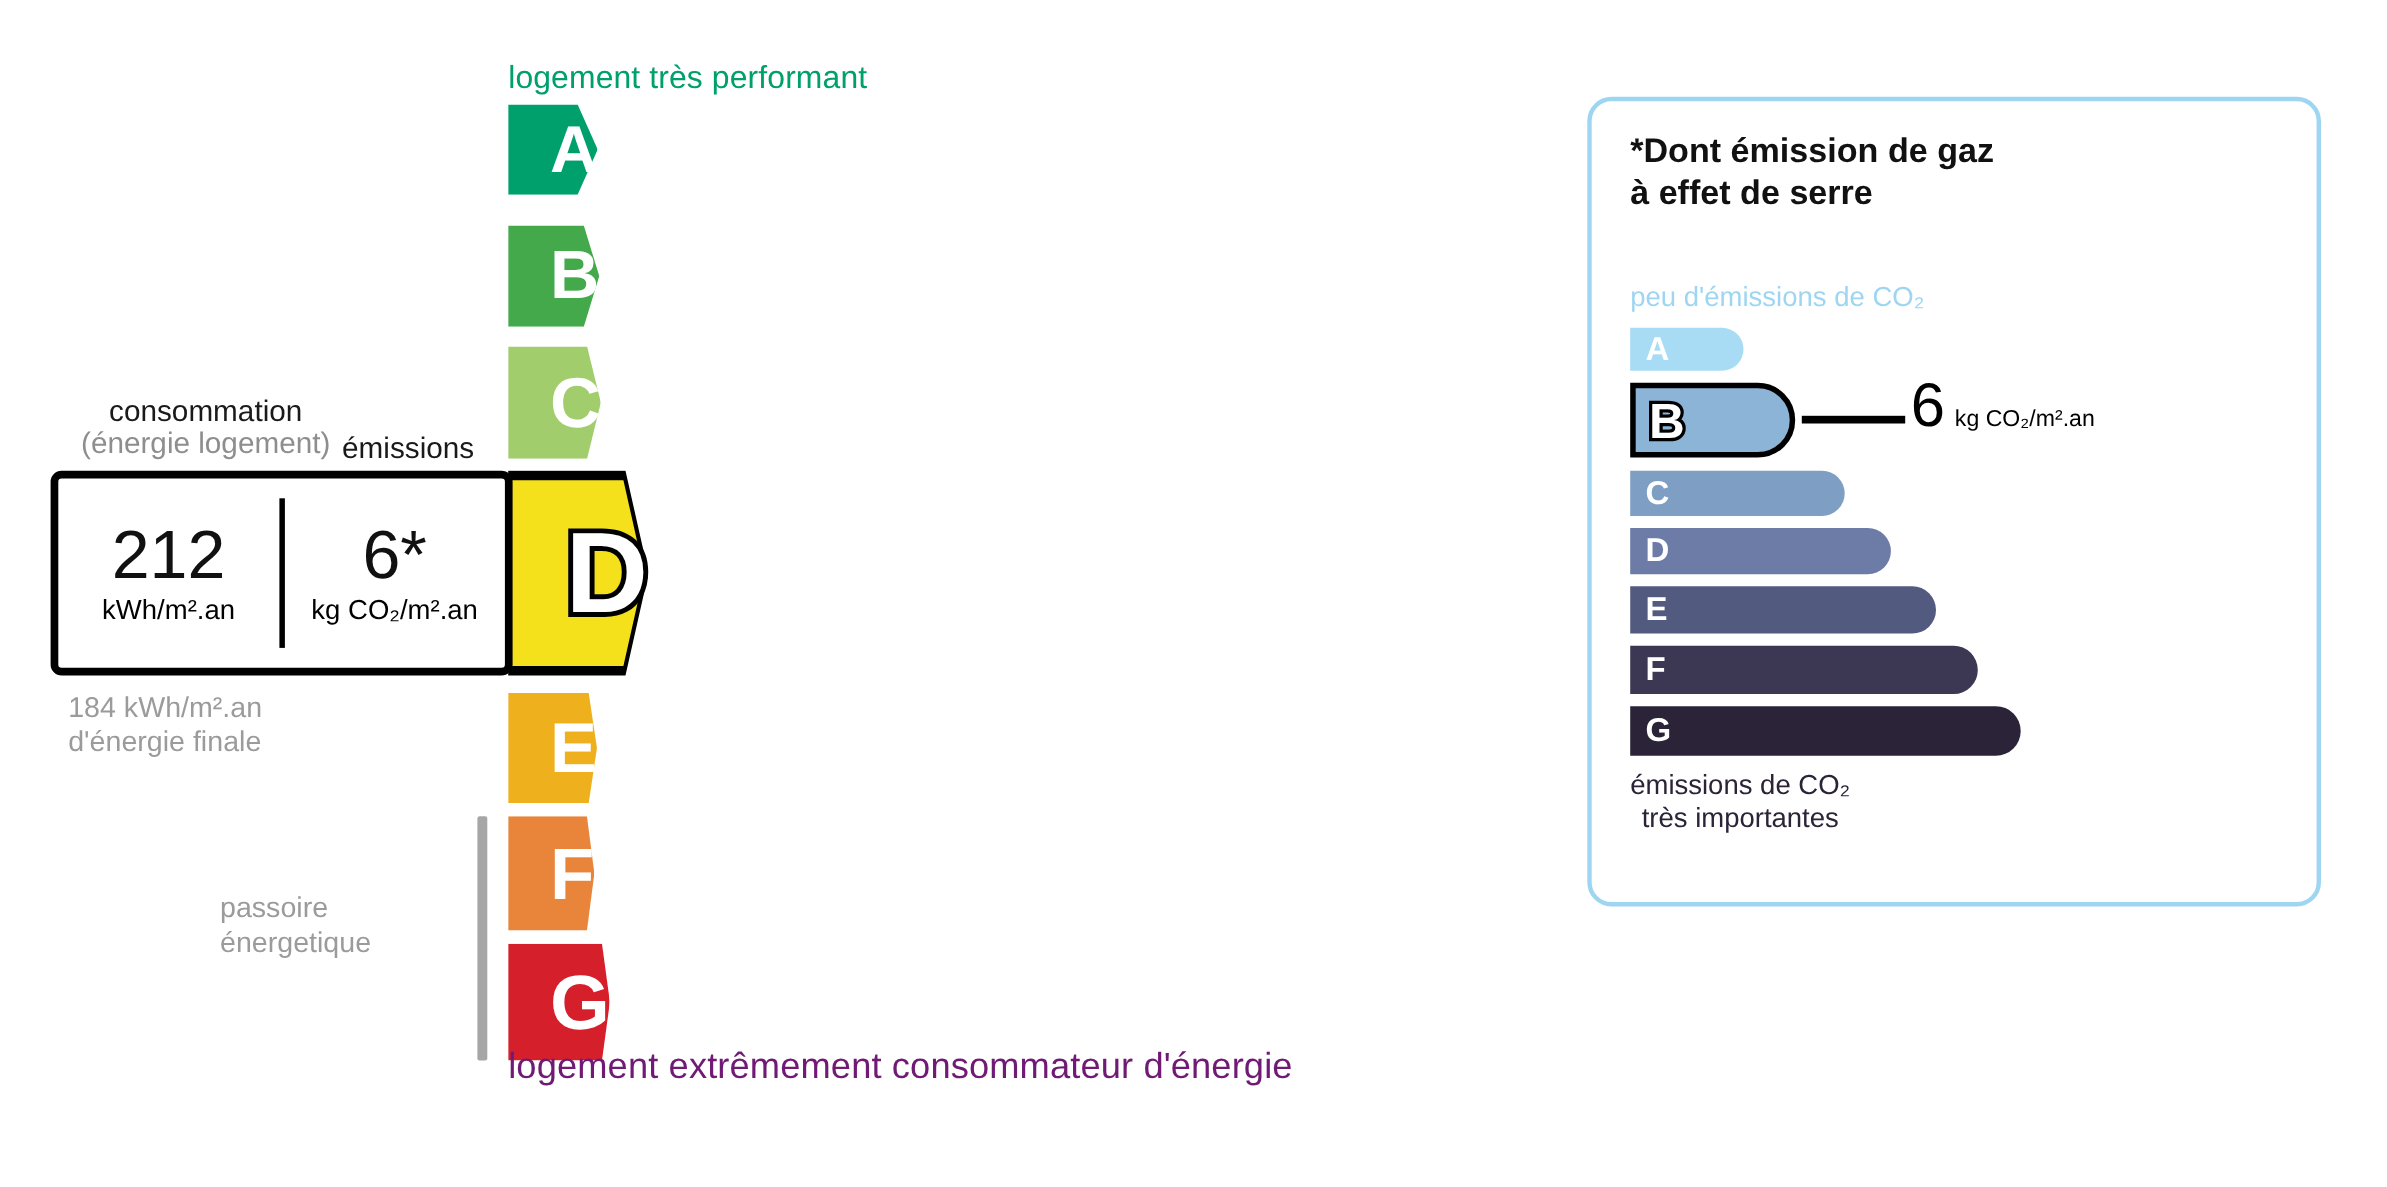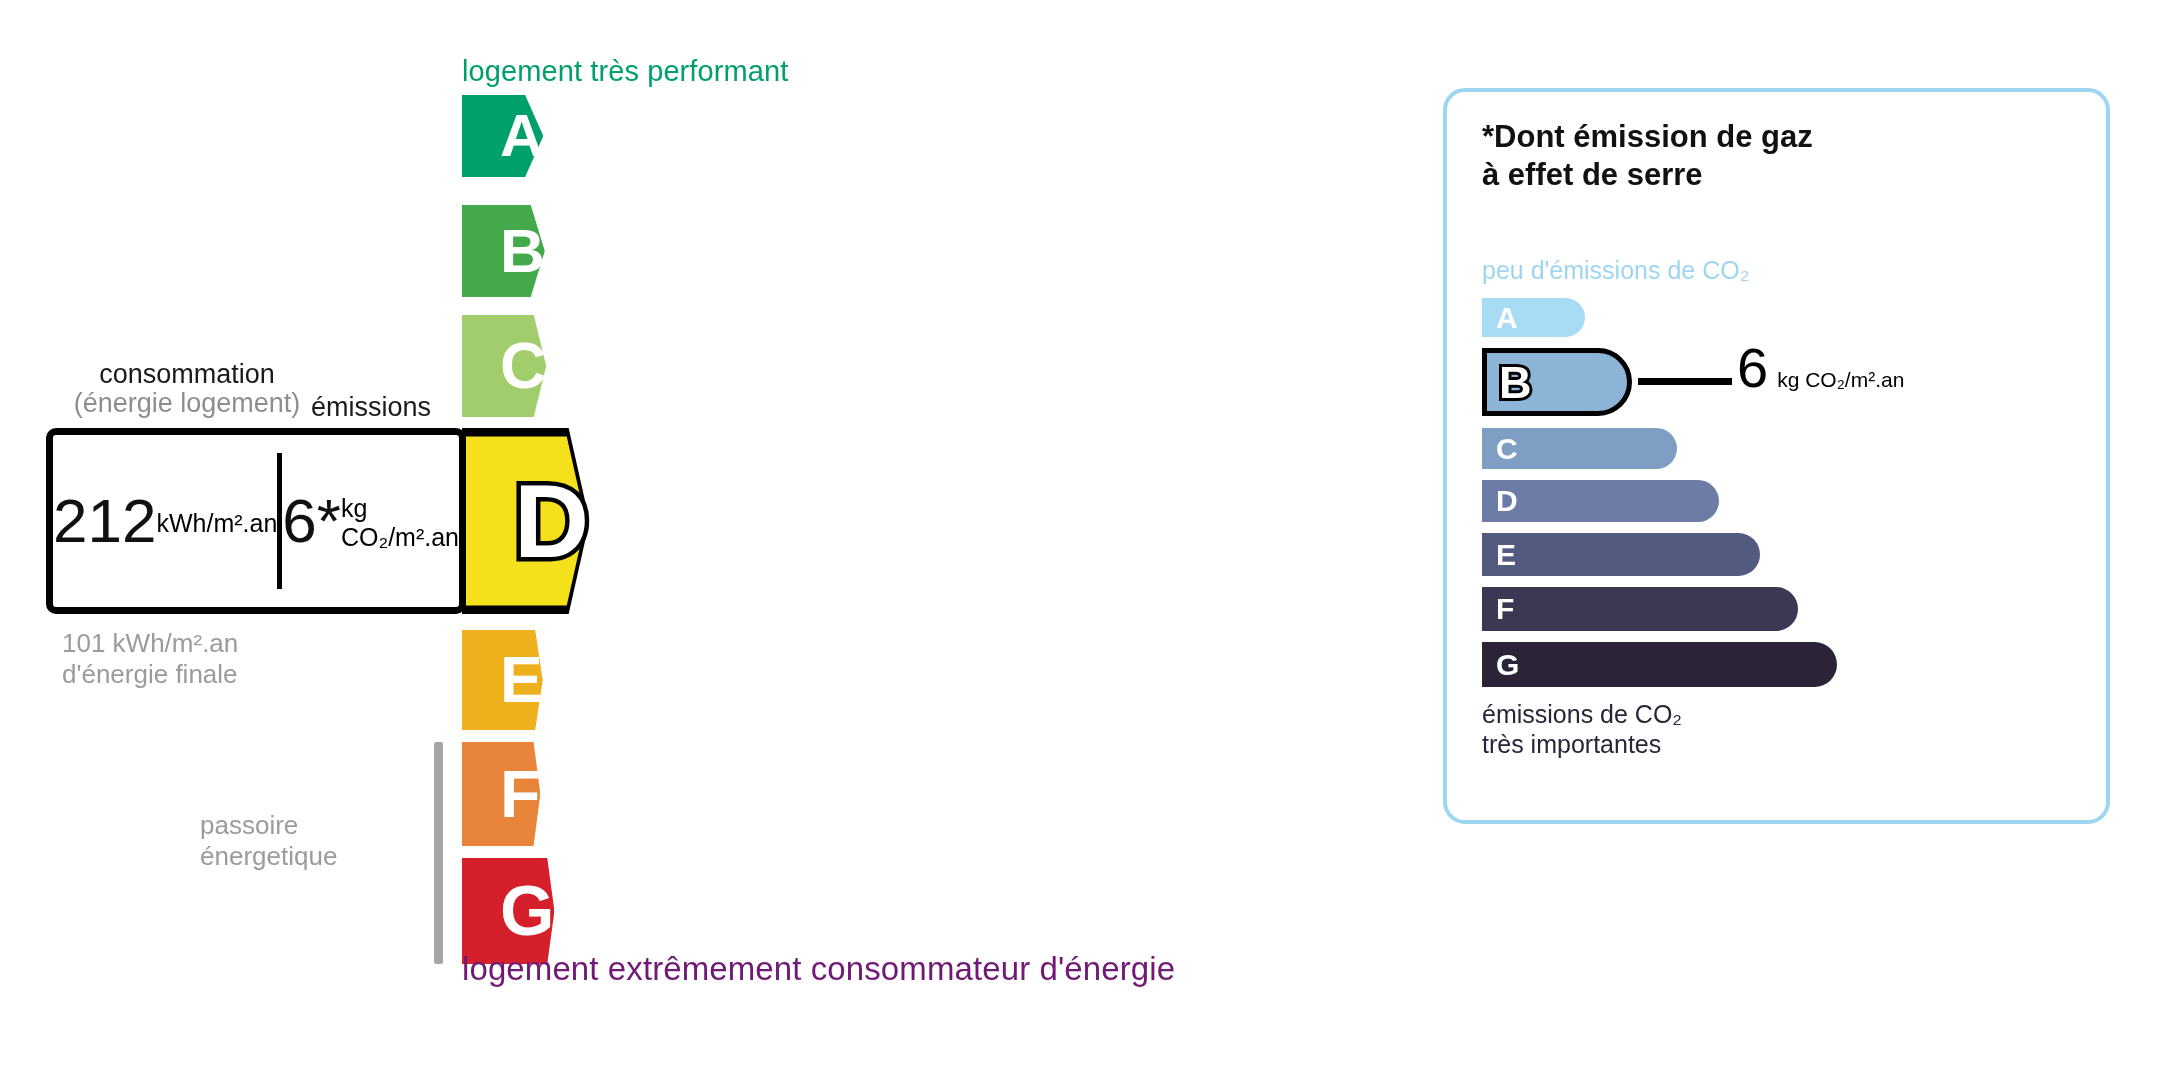--- a/index.html
+++ b/index.html
@@ -59,21 +59,21 @@
     paint-order:stroke fill;
   }
 
   
   #valbox{
     position:absolute;left:46px;top:428px;width:420px;height:186px;
     border:7px solid #000;border-radius:10px;background:#fff;
     box-sizing:border-box;display:flex;z-index:6;
   }
   #valbox .cell{
-    flex:1;display:flex;flex-direction:row;
+    flex:1;display:flex;flex-direction:column;
     align-items:center;justify-content:center;
   }
   #valbox .divider{
     width:5px;background:#000;margin:18px 0;
   }
   .big-val{font-size:62px;color:#111;line-height:1.05;font-weight:400;}
   .unit{font-size:25px;color:#000000;margin-top:4px;}
 
   .lbl-conso{
     position:absolute;left:62px;top:360px;width:250px;text-align:center;
@@ -108,21 +108,21 @@
   .co2-title{
     position:absolute;left:35px;top:26px;
     font-size:31px;font-weight:bold;color:#111;line-height:1.22;
   }
   .co2-top-cap{
     position:absolute;left:35px;top:164px;
     font-size:25px;color:#9ed6f2;
   }
   .co2-bot-cap{
     position:absolute;left:35px;top:608px;
-    font-size:25px;color:#2b2438;line-height:1.18;
+    font-size:25px;color:#2b2438;line-height:1.18;text-align:center;
   }
   .co2-row{position:absolute;left:35px;display:flex;align-items:center;}
   .co2-bar{
     height:100%;border-radius:0 999px 999px 0;
     display:flex;align-items:center;position:relative;
   }
   .co2-bar .l{
     color:#fff;font-weight:bold;font-size:30px;margin-left:14px;line-height:1;
   }
   .cr-a{top:206px;height:39px;}
@@ -238,21 +238,21 @@
         <div class="unit">kWh/m².an</div>
       </div>
       <div class="divider"></div>
       <div class="cell">
         <div class="big-val">6*</div>
         <div class="unit">kg CO₂/m².an</div>
       </div>
     </div>
 
     <div class="final-energy">
-      <div>101 kWh/m².an</div>
+      <div>184 kWh/m².an</div>
       <div>d'énergie finale</div>
     </div>
 
     <div class="passoire-bar"></div>
     <div class="passoire-txt">
       <div>passoire</div>
       <div>énergetique</div>
     </div>
   </div>
 

